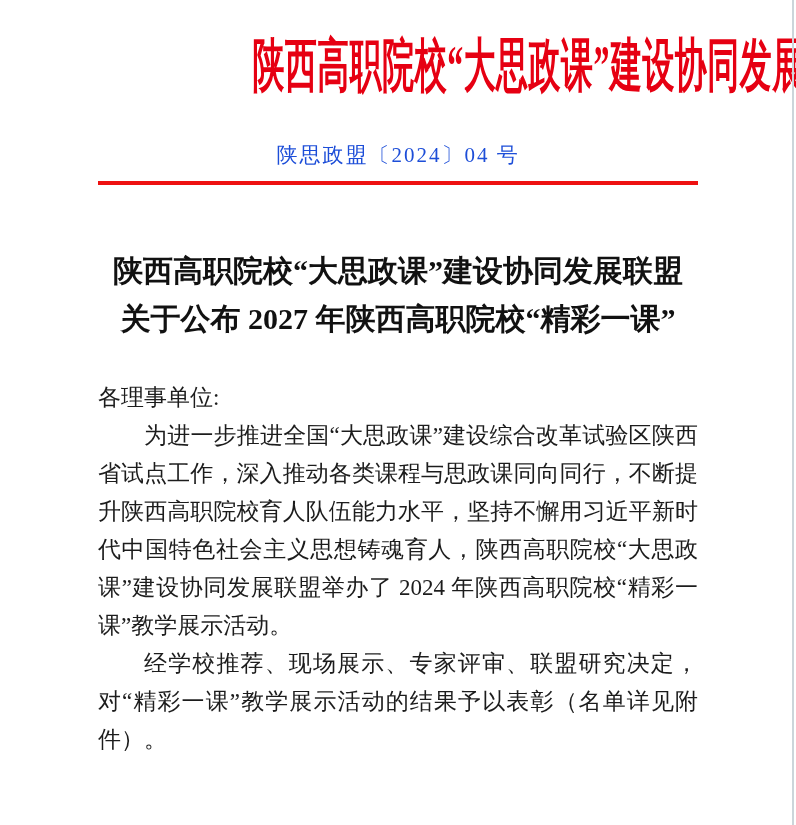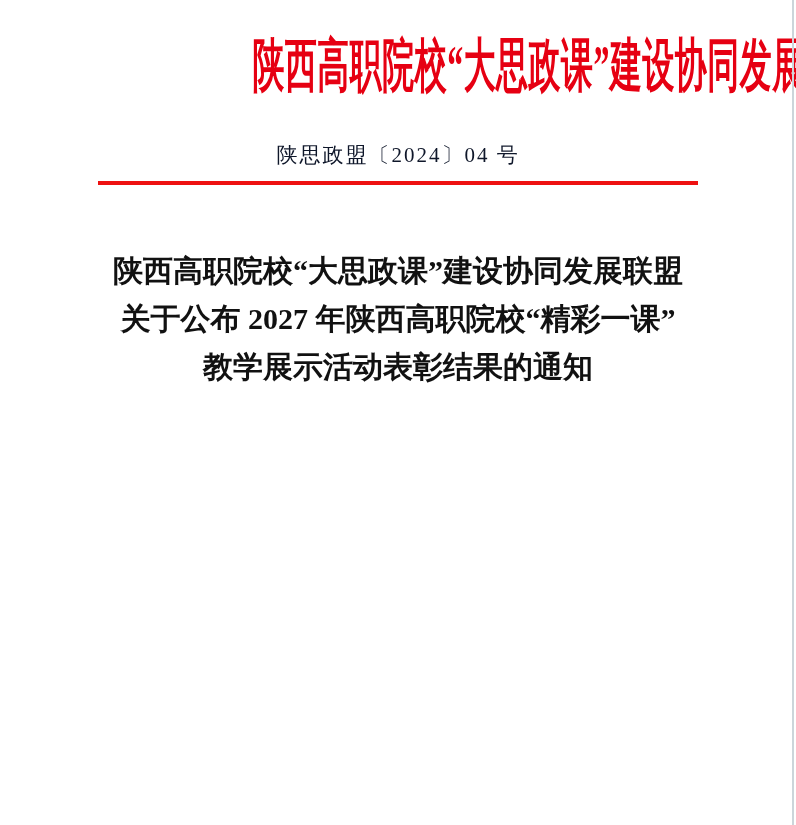--- a/index.html
+++ b/index.html
@@ -44,21 +44,21 @@
     color: var(--accent-red, #e60012);
     letter-spacing: 1px;
   }
 
   .doc-number {
     margin-top: 34px;
     text-align: center;
     font-size: 21px;
     line-height: 26px;
     letter-spacing: 2px;
-    color: #0f172a;
+    color: #1d4ed8;
   }
 
   .red-rule {
     width: 600px;
     height: 4px;
     margin: 13px auto 0 auto;
     background: var(--divider-red, #ee1111);
   }
 
   .notice-title {
@@ -96,19 +96,23 @@
     <span class="condensed">陕西高职院校“大思政课”建设协同发展联盟</span>
   </div>
 
   <div class="doc-number">陕思政盟〔2024〕04 号</div>
 
   <div class="red-rule"></div>
 
   <h1 class="notice-title">
     <span class="title-line">陕西高职院校“大思政课”建设协同发展联盟</span>
     <span class="title-line">关于公布 2027 年陕西高职院校“精彩一课”</span>
-    <span class="title-line">教学展示活动表彰结果的通知</span>
   </h1>
 
+  <div class="content">
+    <p class="salutation">各理事单位:</p>
+    <p class="body-par">为进一步推进全国“大思政课”建设综合改革试验区陕西省试点工作，深入推动各类课程与思政课同向同行，不断提升陕西高职院校育人队伍能力水平，坚持不懈用习近平新时代中国特色社会主义思想铸魂育人，陕西高职院校“大思政课”建设协同发展联盟举办了 2024 年陕西高职院校“精彩一课”教学展示活动。</p>
+    <p class="body-par">经学校推荐、现场展示、专家评审、联盟研究决定，对“精彩一课”教学展示活动的结果予以表彰（名单详见附件）。</p>
+  </div>
 
   <div class="page-edge"></div>
 
 </div>
 
 </body></html>

